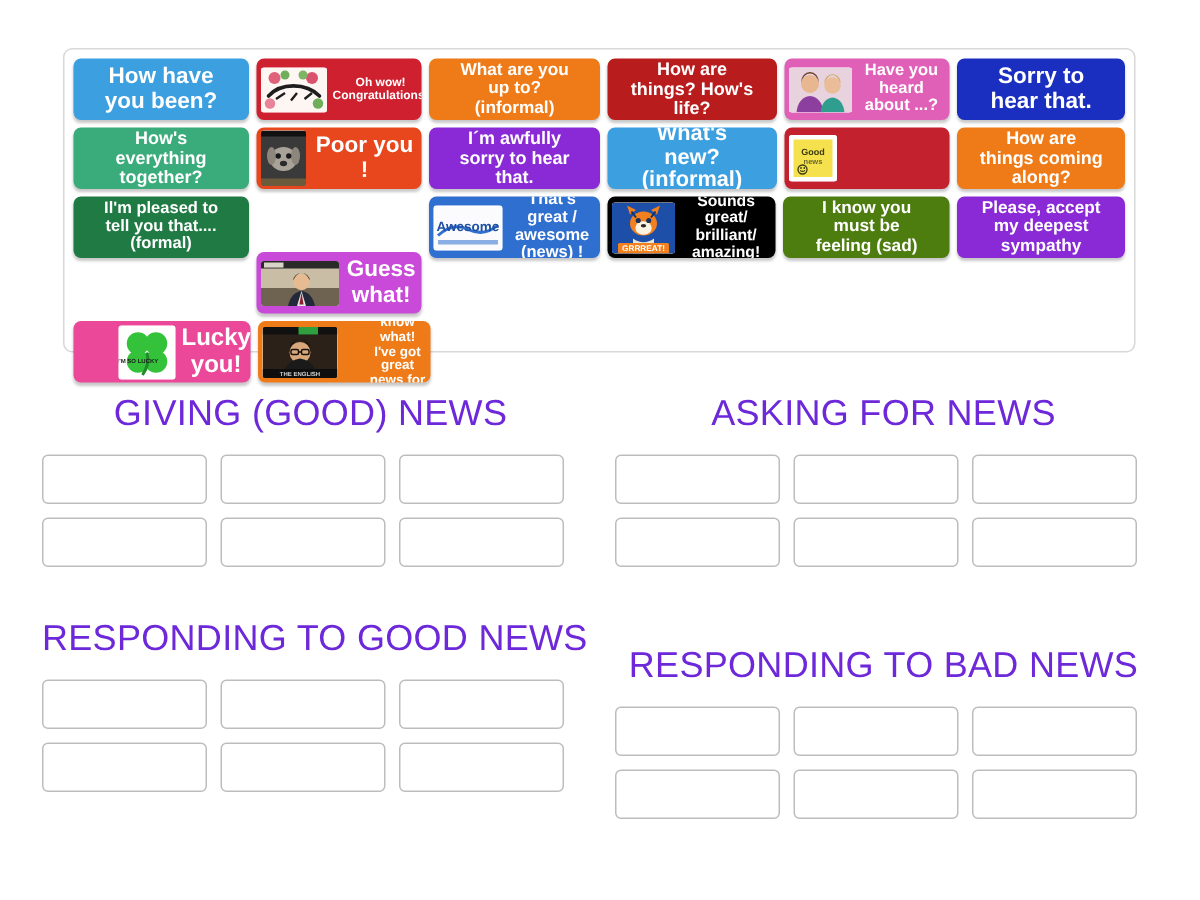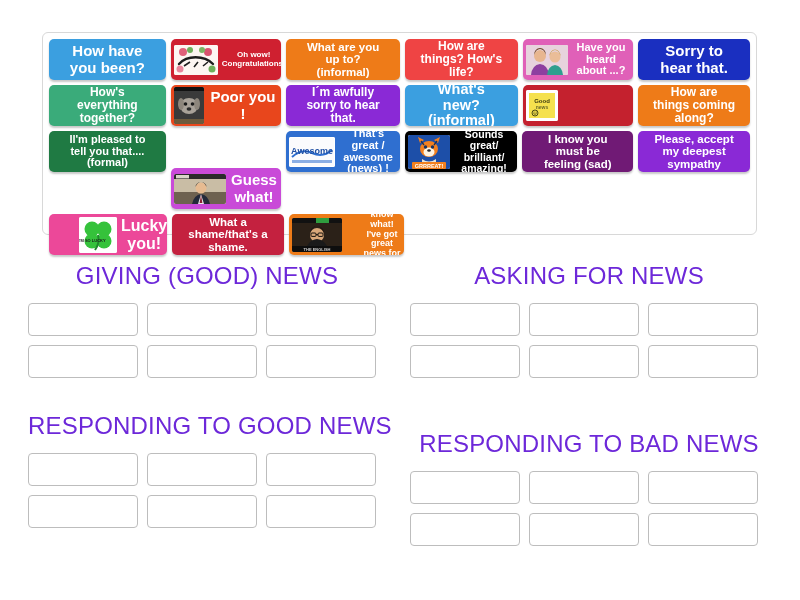--- a/index.html
+++ b/index.html
@@ -126,21 +126,21 @@
               <circle cx="38" cy="24" r="3.5" fill="#6fae5a"></circle>
         <path d="M5 19 C13 10, 30 10, 39 19" stroke="#1d1d1d" stroke-width="2.4" fill="none" stroke-linecap="round"></path>
         <path d="M10 21 l6 -4 M20 22 l4 -5 M29 21 l5 -4" stroke="#1d1d1d" stroke-width="1.6" fill="none"></path>
       </svg>
           </span>
           <span class="tile-text">Oh wow! Congratulations!</span>
         </div>
         <div class="tile" style="background: rgb(238, 123, 24); width: 115px; font-size: 11.5px;">
           <span class="tile-text">What are you up to? (informal)</span>
         </div>
-        <div class="tile" style="background: #ef4444; width: 114px; font-size: 12px;">
+        <div class="tile" style="background: #b91c1c; width: 114px; font-size: 12px;">
           <span class="tile-text">How are things? How's life?</span>
         </div>
         <div class="tile with-img" style="background: rgb(224, 96, 184); width: 112px; font-size: 11px;">
           <span class="thumb">
             <svg width="42" height="30" viewBox="0 0 42 30">
         <rect width="42" height="30" fill="#f2e3ea"></rect>
         <rect x="0" y="0" width="42" height="30" fill="#e7d2dd"></rect>
         <circle cx="14" cy="11" r="6" fill="#e8b68f"></circle>
         <path d="M8 10 a6 7 0 0 1 12 0 q-2 -6 -6 -6 t-6 6z" fill="#6b4327"></path>
         <path d="M5 30 q1 -10 9 -11 q8 1 9 11z" fill="#8d3fa0"></path>
@@ -243,44 +243,41 @@
         <circle cx="24.5" cy="12" r="1.7" fill="#17315f"></circle>
         <ellipse cx="21" cy="15.5" rx="1.8" ry="1.2" fill="#2a2a2a"></ellipse>
         <path d="M13 6 l3 4 M29 6 l-3 4" stroke="#17315f" stroke-width="1.3"></path>
         <path d="M14 24 q7 5 14 0 l0 10 h-14z" fill="#e8e4d8"></path>
         <rect x="4" y="27" width="34" height="7" rx="1" fill="#f2801f"></rect>
         <text x="21" y="32.5" font-size="5.5" font-weight="bold" text-anchor="middle" fill="#ffffff" font-family="sans-serif">GRRREAT!</text>
       </svg>
           </span>
           <span class="tile-text">Sounds great/ brilliant/ amazing!</span>
         </div>
-        <div class="tile" style="background: #701a75; width: 112px; font-size: 11.5px;">
+        <div class="tile" style="background: #4d7c0f; width: 112px; font-size: 11.5px;">
           <span class="tile-text">I know you must be feeling (sad)</span>
         </div>
         <div class="tile" style="background: rgb(138, 41, 214); width: 113px; font-size: 11.5px;">
           <span class="tile-text">Please, accept my deepest sympathy</span>
         </div>
       </div>
       <div class="tile-row">
         <div class="tile with-img" style="background: #ec4899; width: 118px; font-size: 16px; padding-left: 30px;">
           <span class="thumb">
             <svg width="38" height="36" viewBox="0 0 38 36">
         <rect width="38" height="36" fill="#ffffff"></rect>
         <circle cx="13" cy="12" r="7.5" fill="#35c23b"></circle>
         <circle cx="25" cy="12" r="7.5" fill="#35c23b"></circle>
         <circle cx="13" cy="24" r="7.5" fill="#35c23b"></circle>
         <circle cx="25" cy="24" r="7.5" fill="#35c23b"></circle>
         <path d="M19 18 q2 8 -3 15" stroke="#1f8a2a" stroke-width="2" fill="none"></path>
         <text x="13" y="25" font-size="4" text-anchor="middle" fill="#1a1a1a" font-family="sans-serif">I'M SO LUCKY</text>
       </svg>
           </span>
           <span class="tile-text">Lucky you!</span>
-        </div>
-        <div class="tile" style="background: rgb(196, 33, 63); width: 112px; font-size: 11.5px;">
-          <span class="tile-text">What a shame/that's a shame.</span>
         </div>
         <div class="tile with-img" style="background: rgb(238, 123, 24); width: 115px; font-size: 9px; gap: 21px;">
           <span class="thumb">
             <svg width="50" height="34" viewBox="0 0 50 34">
         <rect width="50" height="34" fill="#2b2118"></rect>
         <rect x="0" y="0" width="50" height="5" fill="#111"></rect>
         <rect x="24" y="0" width="13" height="5" fill="#2f9e3f"></rect>
         <rect x="0" y="28" width="50" height="6" fill="#0e0e0e"></rect>
         <text x="25" y="32.6" font-size="4" text-anchor="middle" fill="#cfcfcf" font-family="sans-serif">THE ENGLISH</text>
         <circle cx="25" cy="17" r="7" fill="#d9a87a"></circle>

